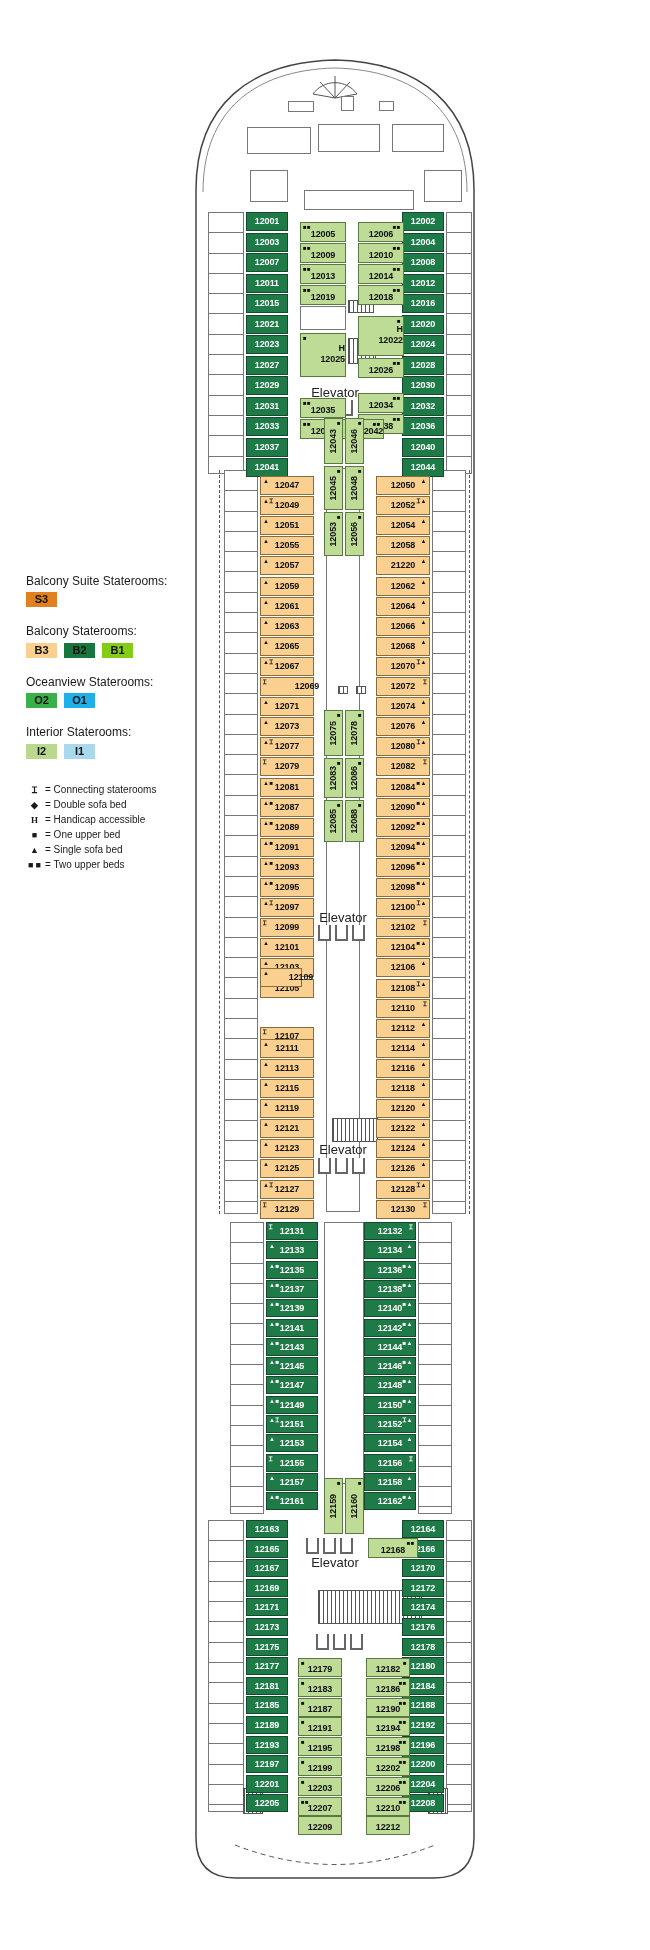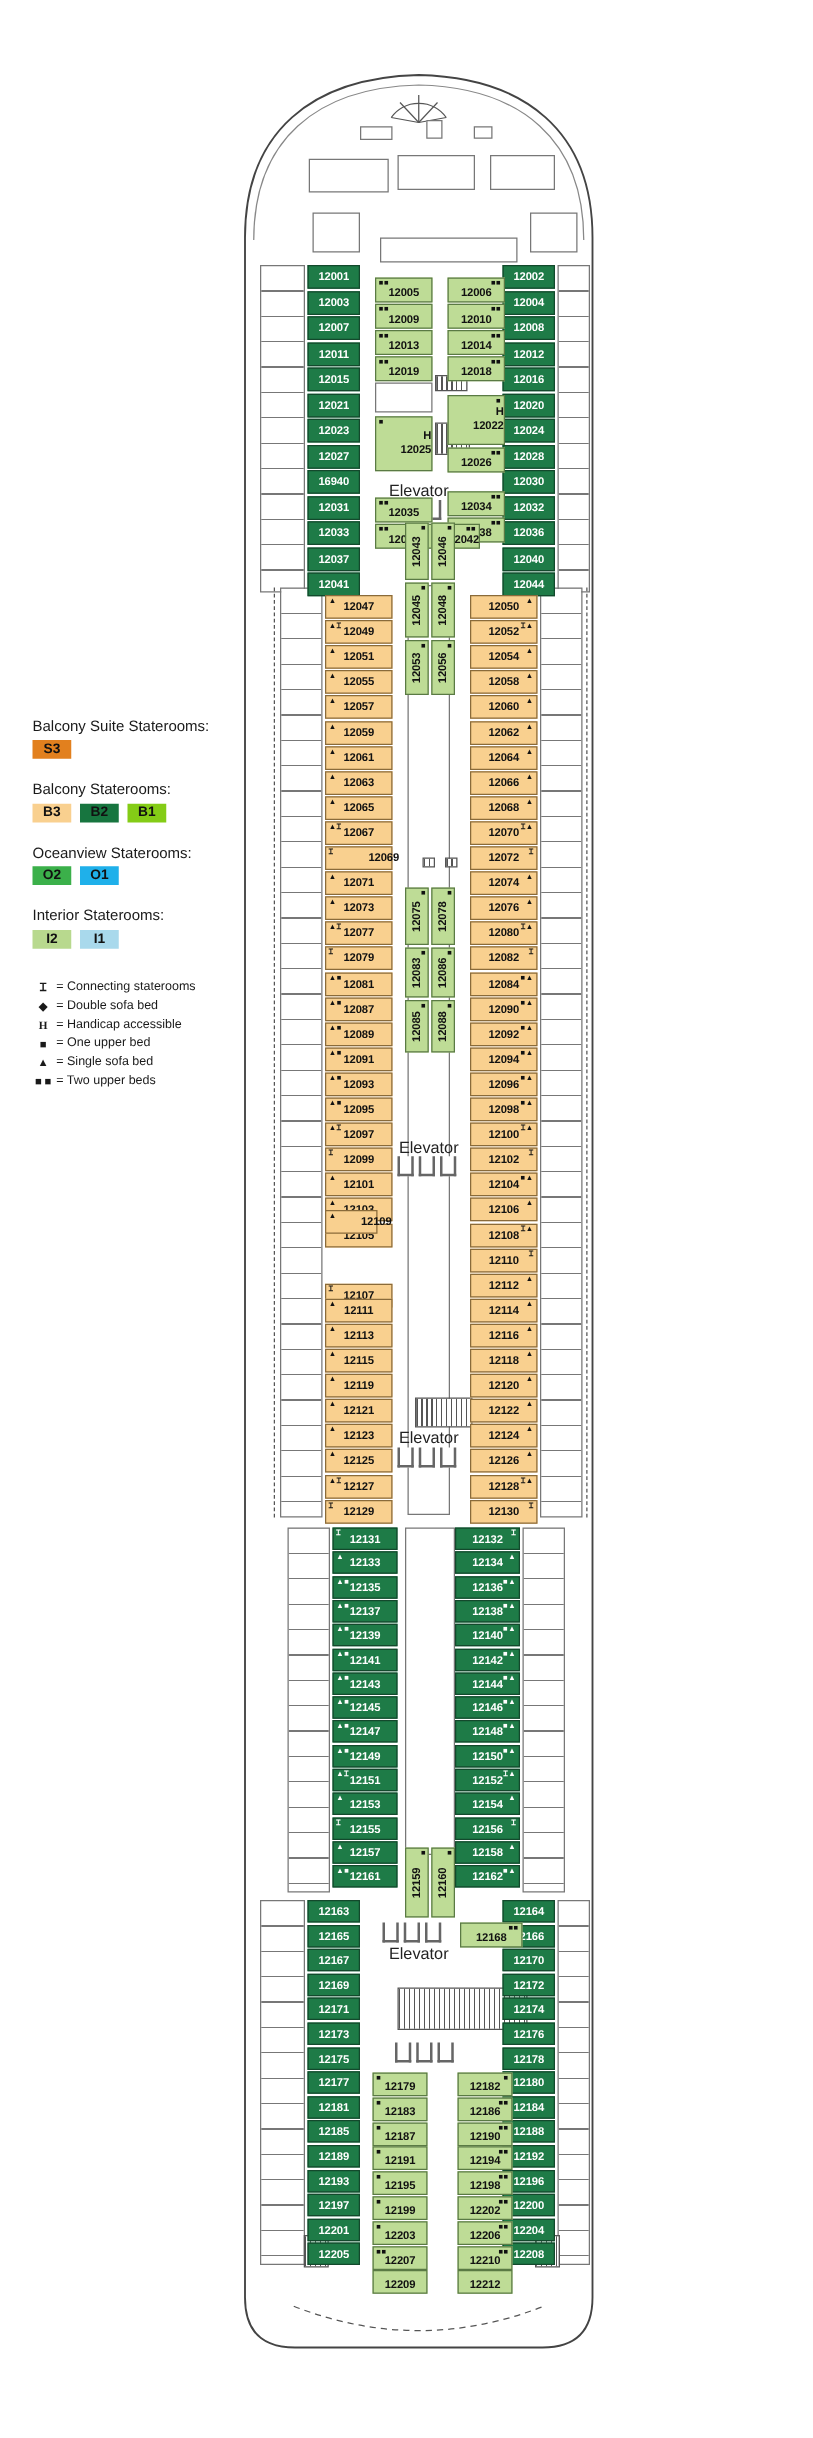--- a/index.html
+++ b/index.html
@@ -127,21 +127,21 @@
       <div class="cab dg s-l" style="left: 246px; top: 315px; width: 42px; height: 19px;">
         <span class="num">12021</span>
       </div>
       <div class="cab dg s-l" style="left: 246px; top: 335px; width: 42px; height: 19px;">
         <span class="num">12023</span>
       </div>
       <div class="cab dg s-l" style="left: 246px; top: 356px; width: 42px; height: 19px;">
         <span class="num">12027</span>
       </div>
       <div class="cab dg s-l" style="left: 246px; top: 376px; width: 42px; height: 19px;">
-        <span class="num">16940</span>
+        <span class="num">12029</span>
       </div>
       <div class="cab dg s-l" style="left: 246px; top: 397px; width: 42px; height: 19px;">
         <span class="num">12031</span>
       </div>
       <div class="cab dg s-l" style="left: 246px; top: 417px; width: 42px; height: 19px;">
         <span class="num">12033</span>
       </div>
       <div class="cab dg s-l" style="left: 246px; top: 438px; width: 42px; height: 19px;">
         <span class="num">12037</span>
       </div>
@@ -412,21 +412,21 @@
       <div class="cab tn s-r" style="left: 376px; top: 516px; width: 54px; height: 19px;">
         <span class="ic">▲</span>
         <span class="num">12054</span>
       </div>
       <div class="cab tn s-r" style="left: 376px; top: 536px; width: 54px; height: 19px;">
         <span class="ic">▲</span>
         <span class="num">12058</span>
       </div>
       <div class="cab tn s-r" style="left: 376px; top: 556px; width: 54px; height: 19px;">
         <span class="ic">▲</span>
-        <span class="num">12060</span>
+        <span class="num">21220</span>
       </div>
       <div class="cab tn s-r" style="left: 376px; top: 577px; width: 54px; height: 19px;">
         <span class="ic">▲</span>
         <span class="num">12062</span>
       </div>
       <div class="cab tn s-r" style="left: 376px; top: 597px; width: 54px; height: 19px;">
         <span class="ic">▲</span>
         <span class="num">12064</span>
       </div>
       <div class="cab tn s-r" style="left: 376px; top: 617px; width: 54px; height: 19px;">

